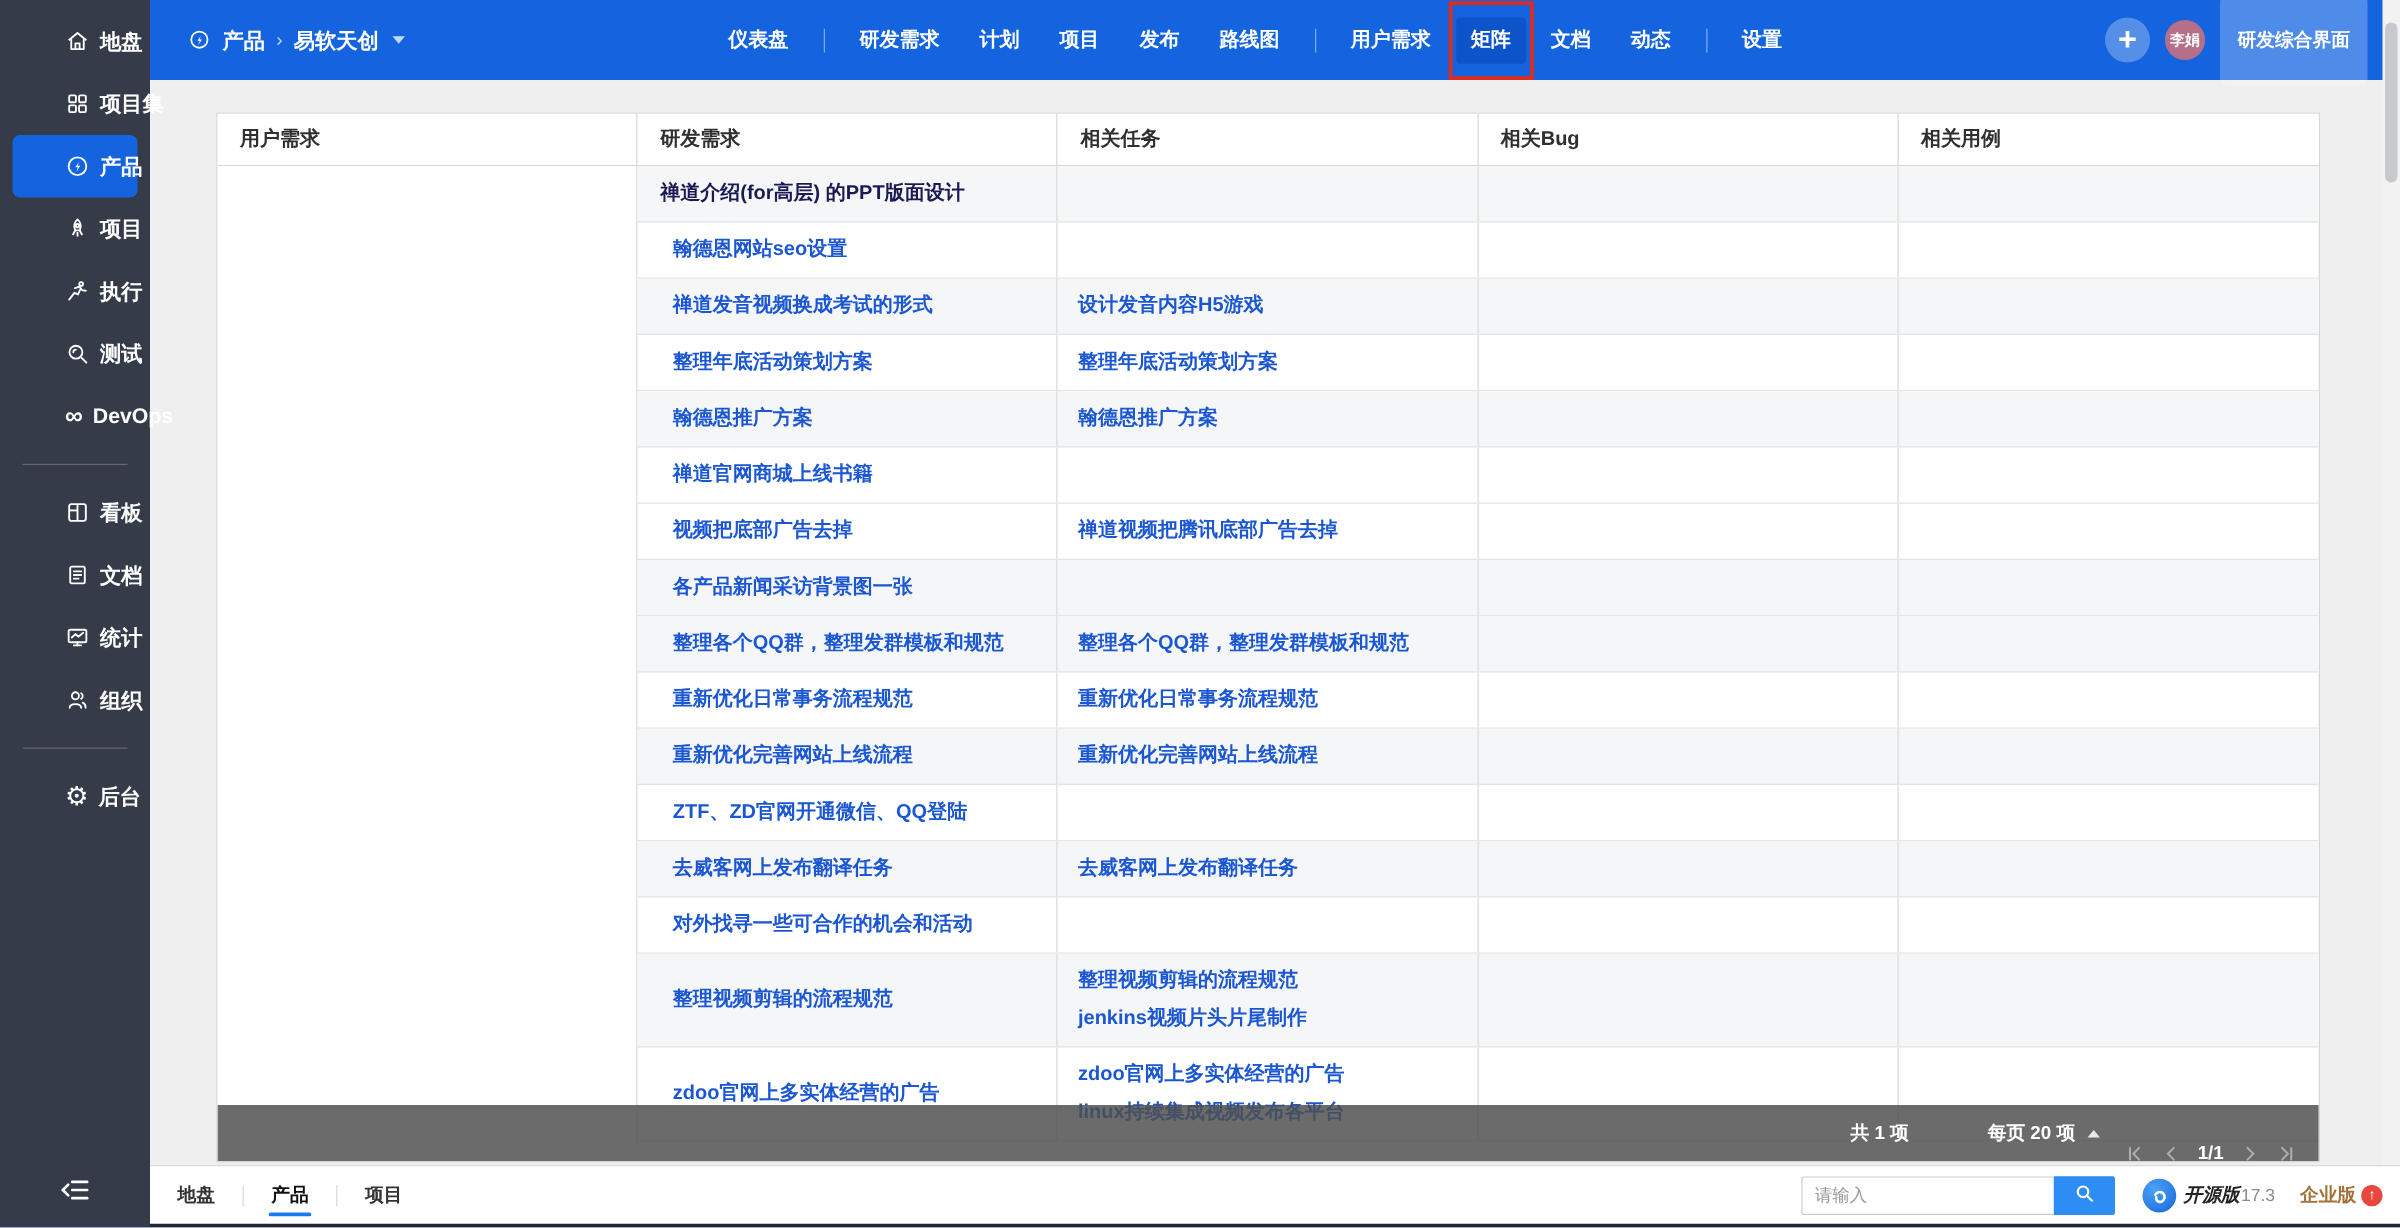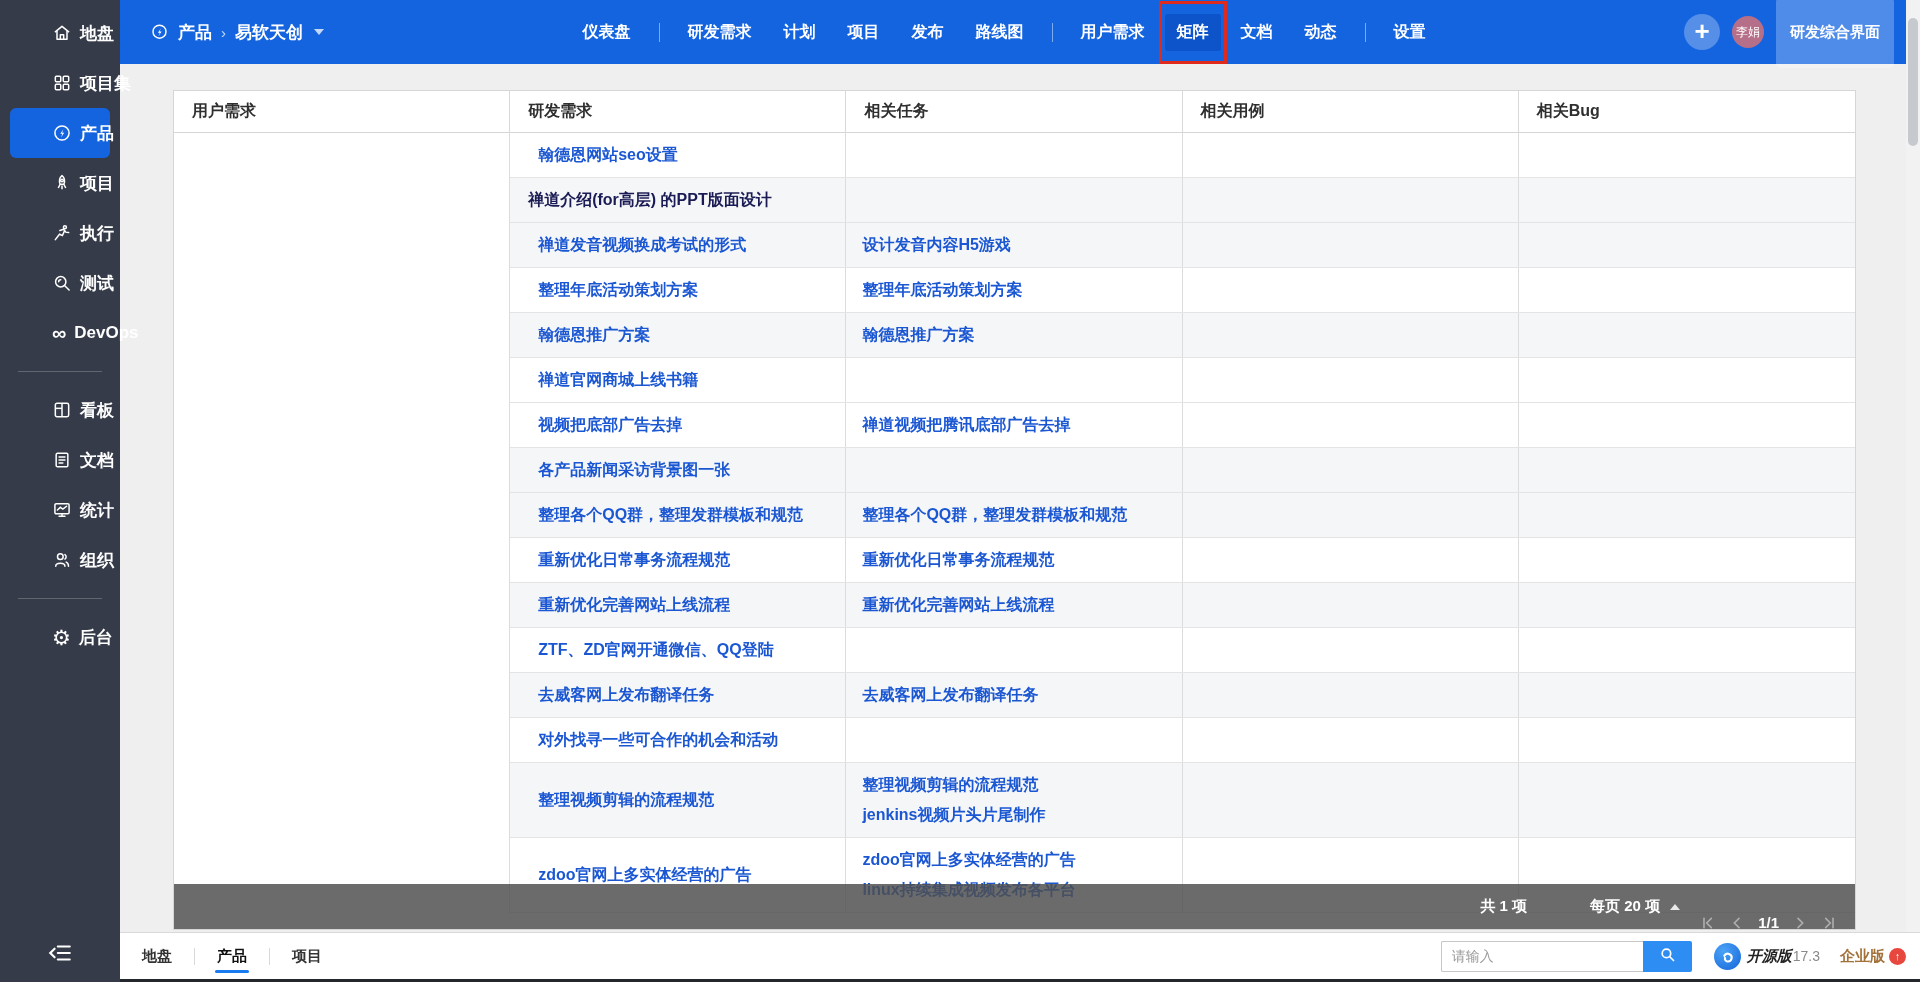--- a/index.html
+++ b/index.html
@@ -23,21 +23,21 @@
   .crumb .crumb-ico svg { width:19px; height:19px; display:block; }
   .crumb .sep { font-weight:400; opacity:.75; font-size:15px; }
   .dcaret { width:0; height:0; border-left:5px solid transparent; border-right:5px solid transparent; border-top:6px solid rgba(255,255,255,.75); margin-left:2px; }
   .topnav { display:flex; align-items:center; gap:8px; margin:0 auto; }
   .nav-item { position:relative; padding:8px 12px; font-size:16px; font-weight:700; white-space:nowrap; cursor:pointer; border-radius:3px; }
   .nav-item.active { background:var(--nav-active-blue,#0d53c9); }
   .nav-annotation { position:absolute; top:-13px; bottom:-13px; left:-6px; right:-6px; border:3px solid var(--annotation-red,#df2a1e); pointer-events:none; }
   .nav-divider { width:1px; height:19px; background:rgba(255,255,255,.45); margin:0 8px; }
   .hright { display:flex; align-items:center; gap:12px; }
   .plus-btn { width:36px; height:36px; border-radius:50%; background:rgba(255,255,255,.28); display:flex; align-items:center; justify-content:center; font-size:26px; font-weight:700; cursor:pointer; line-height:1; padding-bottom:2px; }
-  .avatar { width:32px; height:32px; border-radius:50%; background:#b66f88; display:flex; align-items:center; justify-content:center; font-size:12px; font-weight:400; cursor:pointer; }
+  .avatar { width:32px; height:32px; border-radius:50%; background:#b66f88; display:flex; align-items:center; justify-content:center; font-size:12px; font-weight:700; cursor:pointer; }
   .ui-btn { background:rgba(255,255,255,.25); border-radius:5px; padding:26px 14px; font-size:15px; font-weight:700; cursor:pointer; white-space:nowrap; }
 
   
   .main { grid-row:2; grid-column:2; background:#efefef; overflow:hidden; padding:26px 0 0 53px; }
   .card { width:1683px; height:840px; background:#fff; border:1px solid #d6d6d6; position:relative; overflow:hidden; }
   .thead { display:flex; height:42px; border-bottom:1px solid #d6d6d6; background:#fff; }
   .th { width:20%; display:flex; align-items:center; padding-left:18px; font-size:16px; font-weight:700; color:#2f2f2f; border-right:1px solid #d9d9d9; }
   .th:last-child { border-right:none; }
   .tbody { display:flex; }
   .col-user { width:20%; border-right:1px solid #dcdcdc; background:#fff; }
@@ -258,37 +258,37 @@
       <div class="ui-btn">研发综合界面</div>
     </div>
   </header>
 
   <main class="main">
     <div class="card">
       <div class="thead" id="thead">
           <div class="th">用户需求</div>
           <div class="th">研发需求</div>
           <div class="th">相关任务</div>
+          <div class="th">相关Bug</div>
           <div class="th">相关用例</div>
-          <div class="th">相关Bug</div>
         </div>
       <div class="tbody">
         <div class="col-user"></div>
         <div class="rows-area" id="rows">
-            <div class="m-row">
-              <div class="m-cell story">
-                <a class="story-link">翰德恩网站seo设置</a>
-              </div>
-              <div class="m-cell"></div>
-              <div class="m-cell"></div>
-              <div class="m-cell"></div>
-            </div>
             <div class="m-row stripe">
               <div class="m-cell story parent">
                 <span class="story-parent">禅道介绍(for高层) 的PPT版面设计</span>
+              </div>
+              <div class="m-cell"></div>
+              <div class="m-cell"></div>
+              <div class="m-cell"></div>
+            </div>
+            <div class="m-row">
+              <div class="m-cell story">
+                <a class="story-link">翰德恩网站seo设置</a>
               </div>
               <div class="m-cell"></div>
               <div class="m-cell"></div>
               <div class="m-cell"></div>
             </div>
             <div class="m-row stripe">
               <div class="m-cell story">
                 <a class="story-link">禅道发音视频换成考试的形式</a>
               </div>
               <div class="m-cell">

